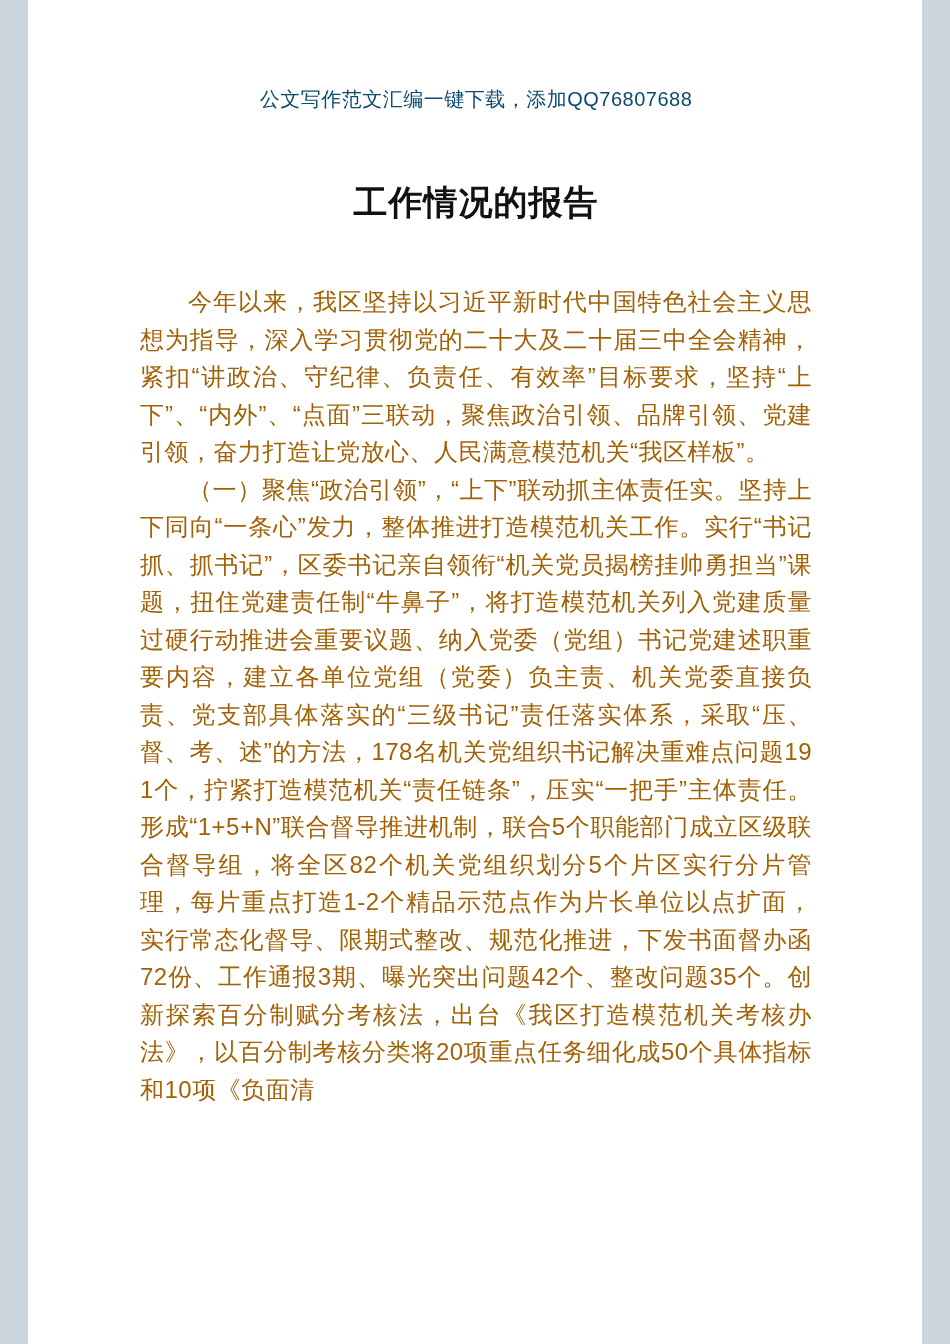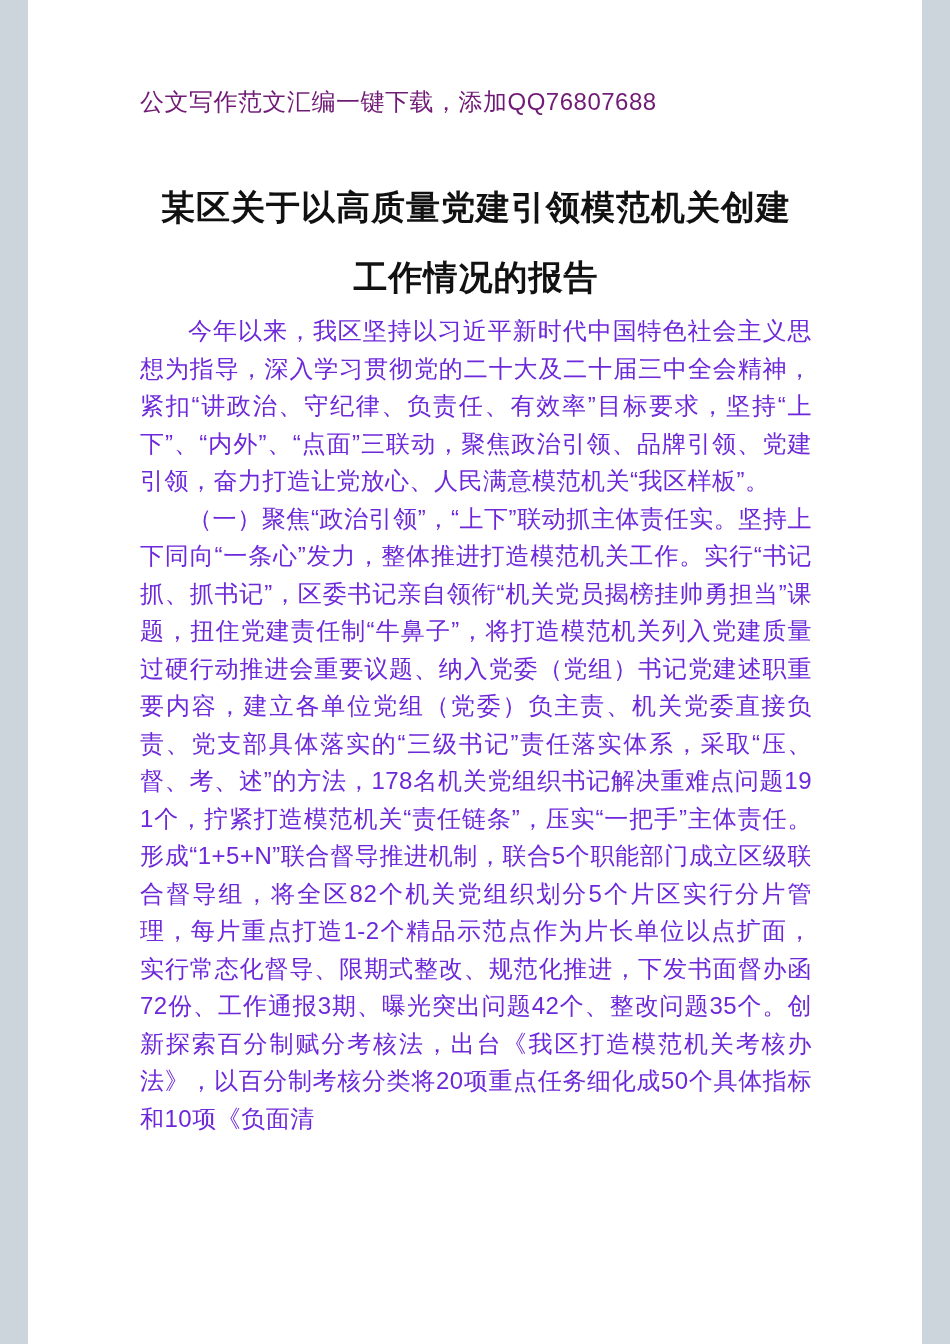--- a/index.html
+++ b/index.html
@@ -16,61 +16,61 @@
   .page {
     width: 894px;
     height: 1344px;
     margin: 0 auto;
     background: #ffffff;
     box-sizing: border-box;
     padding: 86px 110px 0 112px;
     overflow: hidden;
   }
   .notice {
-    color: #701a75;
-    font-size: 24px;
-    text-align: left;
+    color: #0c4a6e;
+    font-size: 20px;
+    text-align: center;
     font-weight: 400;
     letter-spacing: 0.5px;
   }
   .doc-title {
     margin: 54px 0 0 0;
     font-size: 34px;
     font-weight: bold;
     color: #111111;
     text-align: center;
     line-height: 70px;
     letter-spacing: 1px;
   }
   .doc-title .title-line {
     display: block;
   }
   .body-text {
-    color: #6d28d9;
+    margin-top: 46px;
+    color: #a16207;
   }
   .body-para {
     margin: 0;
     font-size: 24px;
     line-height: 37.5px;
     text-align: justify;
     text-justify: inter-character;
     text-indent: 2em;
     letter-spacing: 0.5px;
     word-break: break-all;
   }
 </style>
 </head>
 <body>
 
 <div class="page">
 
   <div class="notice">公文写作范文汇编一键下载，添加QQ76807688</div>
 
   <h1 class="doc-title">
-    <span class="title-line">某区关于以高质量党建引领模范机关创建</span>
     <span class="title-line">工作情况的报告</span>
   </h1>
 
   <div class="body-text">
     <p class="body-para">今年以来，我区坚持以习近平新时代中国特色社会主义思想为指导，深入学习贯彻党的二十大及二十届三中全会精神，紧扣“讲政治、守纪律、负责任、有效率”目标要求，坚持“上下”、“内外”、“点面”三联动，聚焦政治引领、品牌引领、党建引领，奋力打造让党放心、人民满意模范机关“我区样板”。</p>
     <p class="body-para">（一）聚焦“政治引领”，“上下”联动抓主体责任实。坚持上下同向“一条心”发力，整体推进打造模范机关工作。实行“书记抓、抓书记”，区委书记亲自领衔“机关党员揭榜挂帅勇担当”课题，扭住党建责任制“牛鼻子”，将打造模范机关列入党建质量过硬行动推进会重要议题、纳入党委（党组）书记党建述职重要内容，建立各单位党组（党委）负主责、机关党委直接负责、党支部具体落实的“三级书记”责任落实体系，采取“压、督、考、述”的方法，178名机关党组织书记解决重难点问题191个，拧紧打造模范机关“责任链条”，压实“一把手”主体责任。形成“1+5+N”联合督导推进机制，联合5个职能部门成立区级联合督导组，将全区82个机关党组织划分5个片区实行分片管理，每片重点打造1-2个精品示范点作为片长单位以点扩面，实行常态化督导、限期式整改、规范化推进，下发书面督办函72份、工作通报3期、曝光突出问题42个、整改问题35个。创新探索百分制赋分考核法，出台《我区打造模范机关考核办法》，以百分制考核分类将20项重点任务细化成50个具体指标和10项《负面清</p>
   </div>
 
 </div>
 

